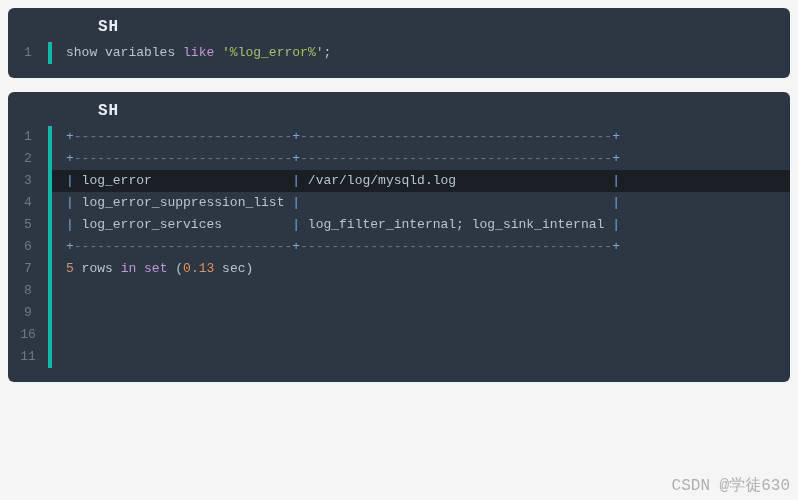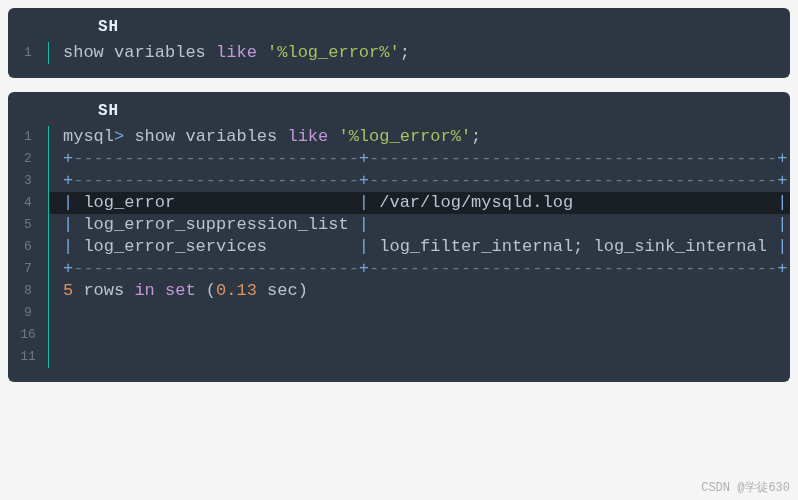--- a/index.html
+++ b/index.html
@@ -35,23 +35,23 @@
     font-size: 13px;
     user-select: none;
     flex-shrink: 0;
   }
   .gutter .ln {
     height: 22px;
     line-height: 22px;
   }
   .code-area {
     flex: 1;
-    border-left: 1px solid #14b8a6;
+    border-left: 4px solid #14b8a6;
     padding-left: 14px;
-    font-size: 17px;
+    font-size: 13px;
     color: #b8c4d0;
     overflow-x: auto;
   }
   .line {
     height: 22px;
     line-height: 22px;
     white-space: pre;
   }
   .line.highlight {
     background: #1a1f26;
@@ -65,21 +65,21 @@
   .t-string { color: #a5c261; }
   .t-punct { color: #b8c4d0; }
   .t-prompt { color: #b8c4d0; }
   .t-op { color: #7aa6da; }
   .t-num { color: #de935f; }
   .t-border { color: #6b7885; }
   .watermark {
     position: fixed;
     right: 8px;
     bottom: 4px;
-    font-size: 12px;
+    font-size: 16px;
     color: #b0b0b0;
     margin-top: 36px;
   }
 </style>
 </head>
 <body>
 
 <div class="code-block">
   <div class="code-header">
     <span class="code-lang">SH</span>
@@ -106,21 +106,20 @@
         <div class="ln">4</div>
         <div class="ln">5</div>
         <div class="ln">6</div>
         <div class="ln">7</div>
         <div class="ln">8</div>
         <div class="ln">9</div>
         <div class="ln">16</div>
         <div class="ln">11</div>
       </div>
     <div class="code-area" id="code2">
-        <div class="line"><span class="t-prompt">mysql</span><span class="t-op">&gt;</span><span class="t-text"> show variables </span><span class="t-keyword">like</span><span class="t-text"> </span><span class="t-string">'%log_error%'</span><span class="t-punct">;</span></div>
         <div class="line"><span class="t-op">+</span><span class="t-border">----------------------------</span><span class="t-op">+</span><span class="t-border">----------------------------------------</span><span class="t-op">+</span></div>
         <div class="line"><span class="t-op">+</span><span class="t-border">----------------------------</span><span class="t-op">+</span><span class="t-border">----------------------------------------</span><span class="t-op">+</span></div>
         <div class="line highlight"><span class="t-op">|</span><span class="t-text"> log_error                  </span><span class="t-op">|</span><span class="t-text"> /var/log/mysqld.log                    </span><span class="t-op">|</span></div>
         <div class="line"><span class="t-op">|</span><span class="t-text"> log_error_suppression_list </span><span class="t-op">|</span><span class="t-text">                                        </span><span class="t-op">|</span></div>
         <div class="line"><span class="t-op">|</span><span class="t-text"> log_error_services         </span><span class="t-op">|</span><span class="t-text"> log_filter_internal; log_sink_internal </span><span class="t-op">|</span></div>
         <div class="line"><span class="t-op">+</span><span class="t-border">----------------------------</span><span class="t-op">+</span><span class="t-border">----------------------------------------</span><span class="t-op">+</span></div>
         <div class="line"><span class="t-num">5</span><span class="t-text"> rows </span><span class="t-keyword">in</span><span class="t-text"> </span><span class="t-keyword">set</span><span class="t-text"> </span><span class="t-punct">(</span><span class="t-num">0.13</span><span class="t-text"> sec</span><span class="t-punct">)</span></div>
       </div>
   </div>
 </div>

